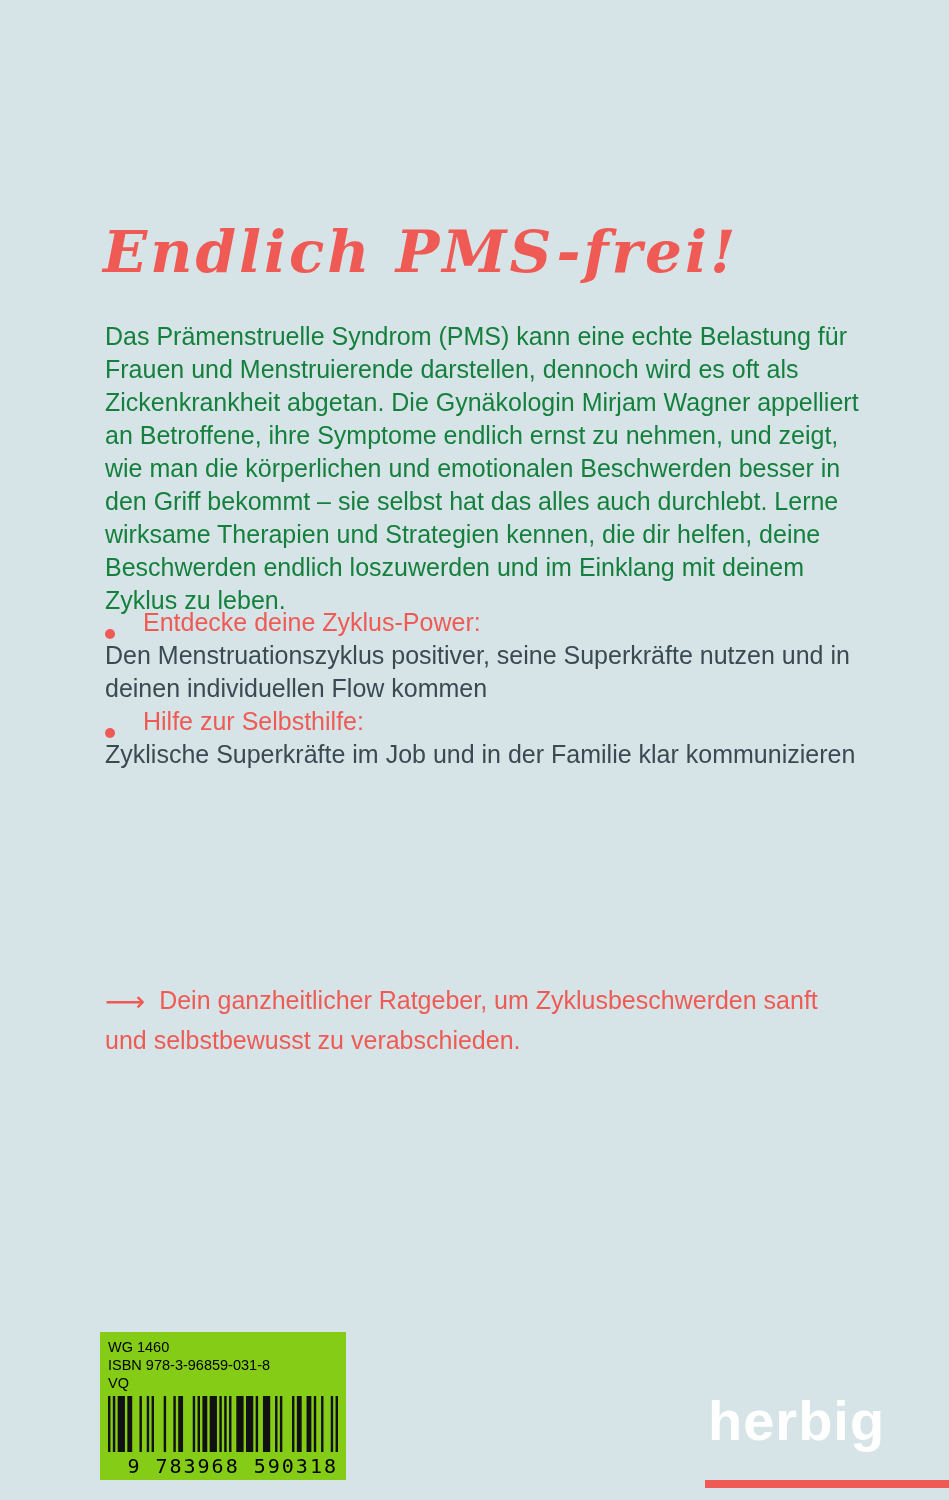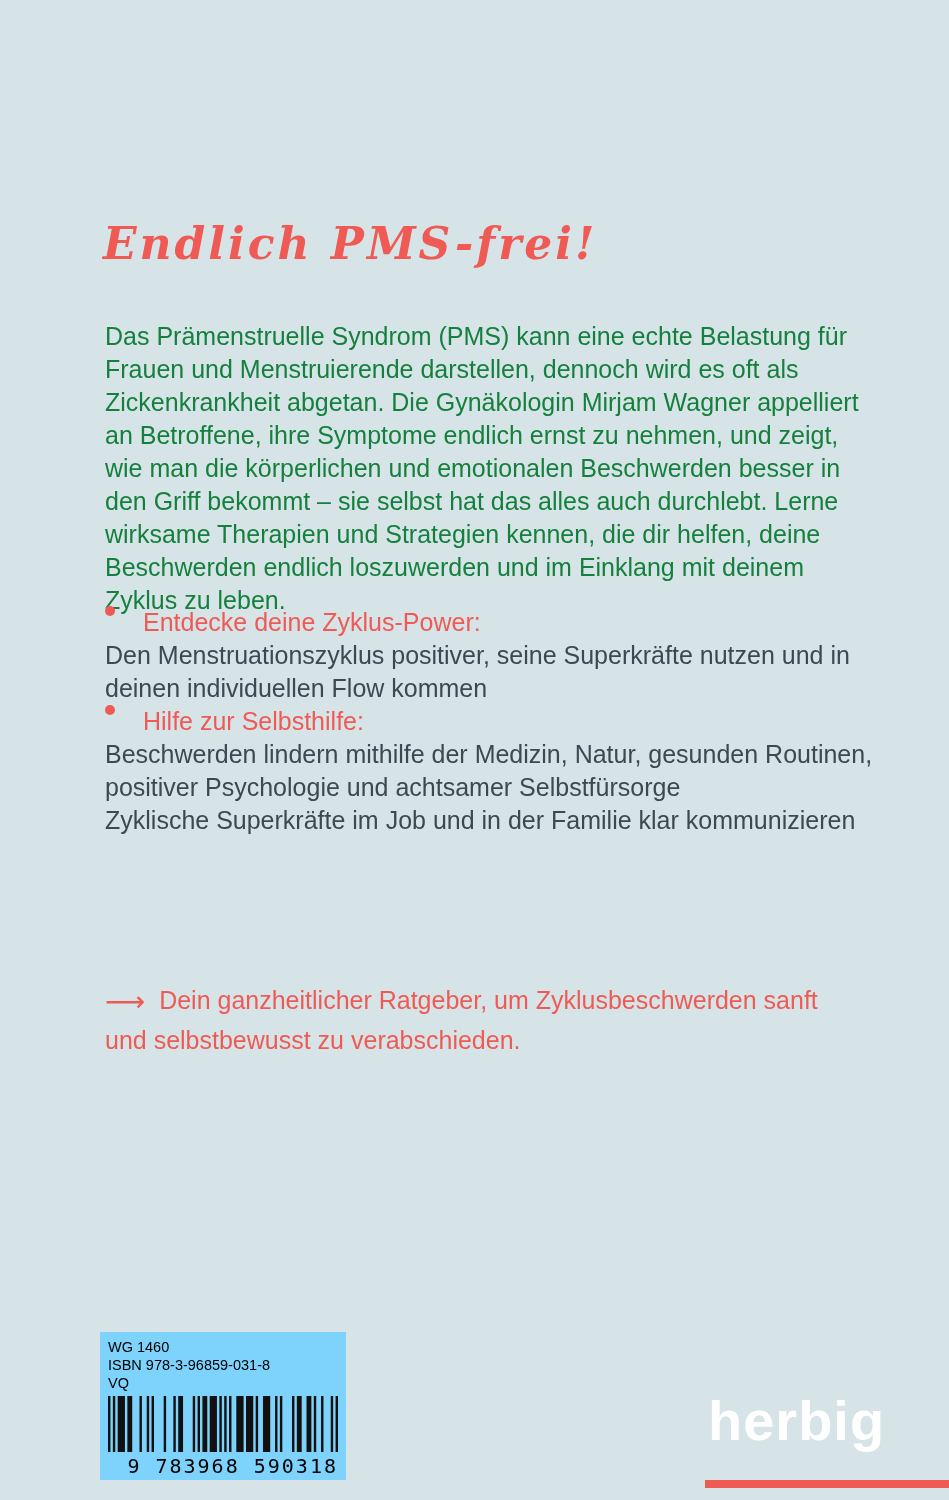--- a/index.html
+++ b/index.html
@@ -14,21 +14,21 @@
     overflow: hidden;
   }
 
   .title {
     position: absolute;
     left: 103px;
     top: 218px;
     font-family: "DejaVu Serif", serif;
     font-style: italic;
     font-weight: 700;
-    font-size: 44px;
+    font-size: 58px;
     letter-spacing: 3px;
     color: #ef5a55;
     white-space: nowrap;
   }
 
   .intro {
     position: absolute;
     left: 105px;
     top: 320px;
     width: 768px;
@@ -41,21 +41,21 @@
     position: absolute;
     left: 105px;
     top: 606px;
     width: 768px;
     font-size: 25px;
     line-height: 33px;
     color: #3b4a52;
   }
   .bullet-head {
     display: flex;
-    align-items: flex-start;
+    align-items: flex-end;
     color: #ef5a55;
   }
   .dot {
     width: 10px;
     height: 10px;
     border-radius: 50%;
     background: #ef5a55;
     margin-right: 28px;
     flex: 0 0 auto;
   }
@@ -76,21 +76,21 @@
     line-height: 1;
     transform: translateY(2px);
   }
 
   .barcode-box {
     position: absolute;
     left: 100px;
     top: 1332px;
     width: 246px;
     height: 148px;
-    background: #7dd3fc;
+    background: #84cc16;
     padding: 6px 8px 4px 8px;
     color: #000000;
   }
   .barcode-meta { font-size: 14.5px; line-height: 18px; }
   .barcode-bars {
     margin-top: 4px;
     width: 230px;
     height: 56px;
   }
   .barcode-bars svg { display: block; width: 100%; height: 100%; }
@@ -136,21 +136,20 @@
         <span class="dot"></span>
         <span>Entdecke deine Zyklus-Power:</span>
       </div>
       <div class="bullet-body">Den Menstruationszyklus positiver, seine Superkräfte nutzen und in deinen individuellen Flow kommen</div>
     </div>
     <div class="bullet-item">
       <div class="bullet-head">
         <span class="dot"></span>
         <span>Hilfe zur Selbsthilfe:</span>
       </div>
-      <div class="bullet-body">Beschwerden lindern mithilfe der Medizin, Natur, gesunden Routinen, positiver Psychologie und achtsamer Selbstfürsorge</div>
     </div>
     <div class="bullet-item">
       <div class="bullet-body">Zyklische Superkräfte im Job und in der Familie klar kommunizieren</div>
     </div>
   </div>
 
   <div class="callout">
     <span class="arrow">⟶</span><span>Dein ganzheitlicher Ratgeber, um Zyklusbeschwerden sanft und selbstbewusst zu verabschieden.</span>
   </div>
 

